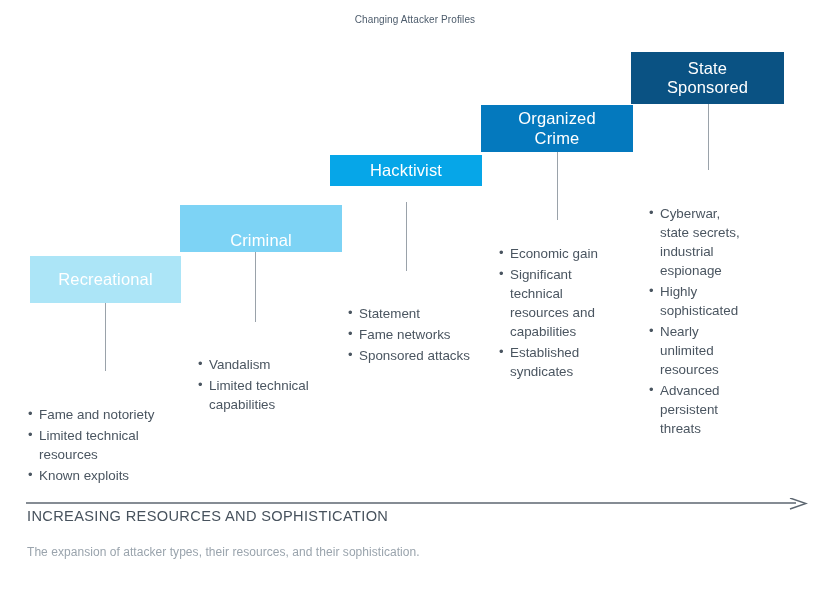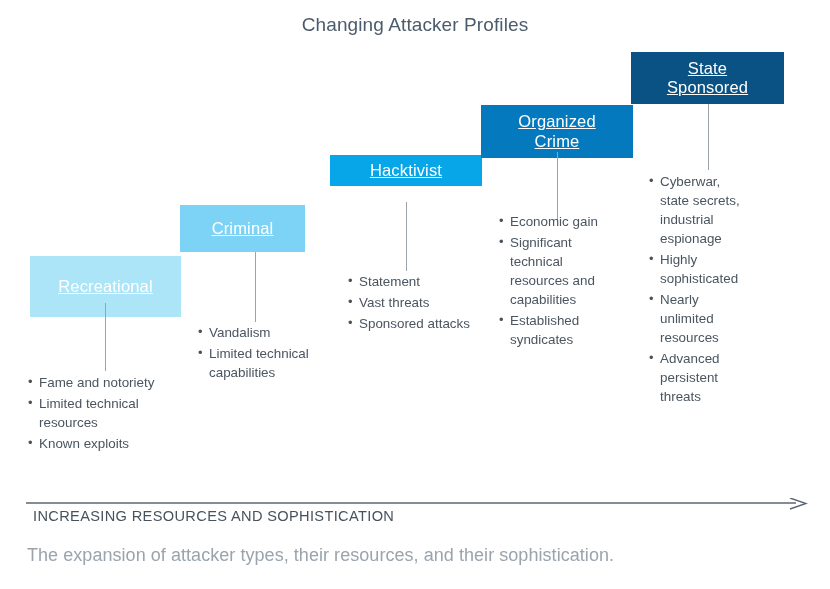--- a/index.html
+++ b/index.html
@@ -15,55 +15,55 @@
     overflow: hidden;
     color: #4a5560;
   }
 
   #chart-title {
     position: absolute;
     top: 14px;
     left: 0;
     width: 830px;
     text-align: center;
-    font-size: 19px;
+    font-size: 10px;
     color: #4c5b6b;
     letter-spacing: 0.1px;
   }
 
   
   .stage-box {
     position: absolute;
     display: flex;
     align-items: center;
     justify-content: center;
     text-align: center;
     color: #ffffff;
     font-size: 16.5px;
     line-height: 1.18;
     letter-spacing: 0.15px;
     box-sizing: border-box;
     padding: 2px 4px;
-    text-decoration: underline;
   }
   .stage-box.two-line { font-size: 16.5px; }
 
   
   .connector {
     position: absolute;
     width: 1px;
     background: #9aa2aa;
   }
 
   
   .bullets {
     position: absolute;
     font-size: 13.4px;
     line-height: 1.42;
     color: #4a5560;
+    margin-top: 32px;
   }
   .bullets .bullet-item {
     position: relative;
     padding-left: 11px;
     margin-bottom: 2px;
   }
   .bullets .bullet-item::before {
     content: "\2022";
     position: absolute;
     left: 0;
@@ -75,70 +75,70 @@
   
   #axis-arrow {
     position: absolute;
     left: 26px;
     top: 498px;
     width: 782px;
     height: 12px;
   }
   #axis-label {
     position: absolute;
-    left: 33px;
+    left: 27px;
     top: 508px;
     font-size: 14.6px;
     letter-spacing: 0.35px;
     color: #47525d;
   }
   #caption {
     position: absolute;
     left: 27px;
     top: 545px;
-    font-size: 18px;
+    font-size: 12px;
     color: #9aa4ad;
     letter-spacing: 0.05px;
   }
 </style>
 </head>
 <body>
 
 <div id="chart-title">Changing Attacker Profiles</div>
 
-<div class="stage-box" id="stage-box-0" style="left: 30px; top: 256px; width: 151px; height: 61px; background: rgb(172, 229, 247);">
+<div class="stage-box" id="stage-box-0" style="left: 30px; top: 256px; width: 151px; height: 47px; background: rgb(172, 229, 247);">
   <span>Recreational</span>
 </div>
 <div class="connector" style="left:105px; top:303px; height:68px;"></div>
 <div class="bullets" id="bullets-0" style="left:28px; top:373px; width:165px;">
     <div class="bullet-item">Fame and notoriety</div>
     <div class="bullet-item">Limited technical<br>resources</div>
     <div class="bullet-item">Known exploits</div>
   </div>
 
-<div class="stage-box" id="stage-box-1" style="left: 180px; top: 205px; width: 125px; height: 47px; background: rgb(125, 211, 245);">
+<div class="stage-box" id="stage-box-1" style="left: 180px; top: 205px; width: 162px; height: 47px; background: rgb(125, 211, 245); align-items: flex-end;">
   <span>Criminal</span>
 </div>
 <div class="connector" style="left:255px; top:252px; height:70px;"></div>
 <div class="bullets" id="bullets-1" style="left:198px; top:323px; width:160px;">
     <div class="bullet-item">Vandalism</div>
     <div class="bullet-item">Limited technical<br>capabilities</div>
   </div>
 
 <div class="stage-box" id="stage-box-2" style="left: 330px; top: 155px; width: 152px; height: 31px; background: rgb(6, 166, 232);">
   <span>Hacktivist</span>
 </div>
 <div class="connector" style="left:406px; top:202px; height:69px;"></div>
 <div class="bullets" id="bullets-2" style="left:348px; top:272px; width:150px;">
     <div class="bullet-item">Statement</div>
-    <div class="bullet-item">Vast threats</div>
+    <div class="bullet-item">Fame networks</div>
     <div class="bullet-item">Sponsored attacks</div>
   </div>
 
-<div class="stage-box two-line" id="stage-box-3" style="left: 481px; top: 105px; width: 152px; height: 53px; background: rgb(4, 121, 190);">
+<div class="stage-box two-line" id="stage-box-3" style="left: 481px; top: 105px; width: 152px; height: 47px; background: rgb(4, 121, 190);">
   <span>Organized<br>Crime</span>
 </div>
 <div class="connector" style="left:557px; top:152px; height:68px;"></div>
 <div class="bullets" id="bullets-3" style="left:499px; top:212px; width:140px;">
     <div class="bullet-item">Economic gain</div>
     <div class="bullet-item">Significant<br>technical<br>resources and<br>capabilities</div>
     <div class="bullet-item">Established<br>syndicates</div>
   </div>
 
 <div class="stage-box two-line" id="stage-box-4" style="left: 631px; top: 52px; width: 153px; height: 52px; background: rgb(10, 82, 131);">

